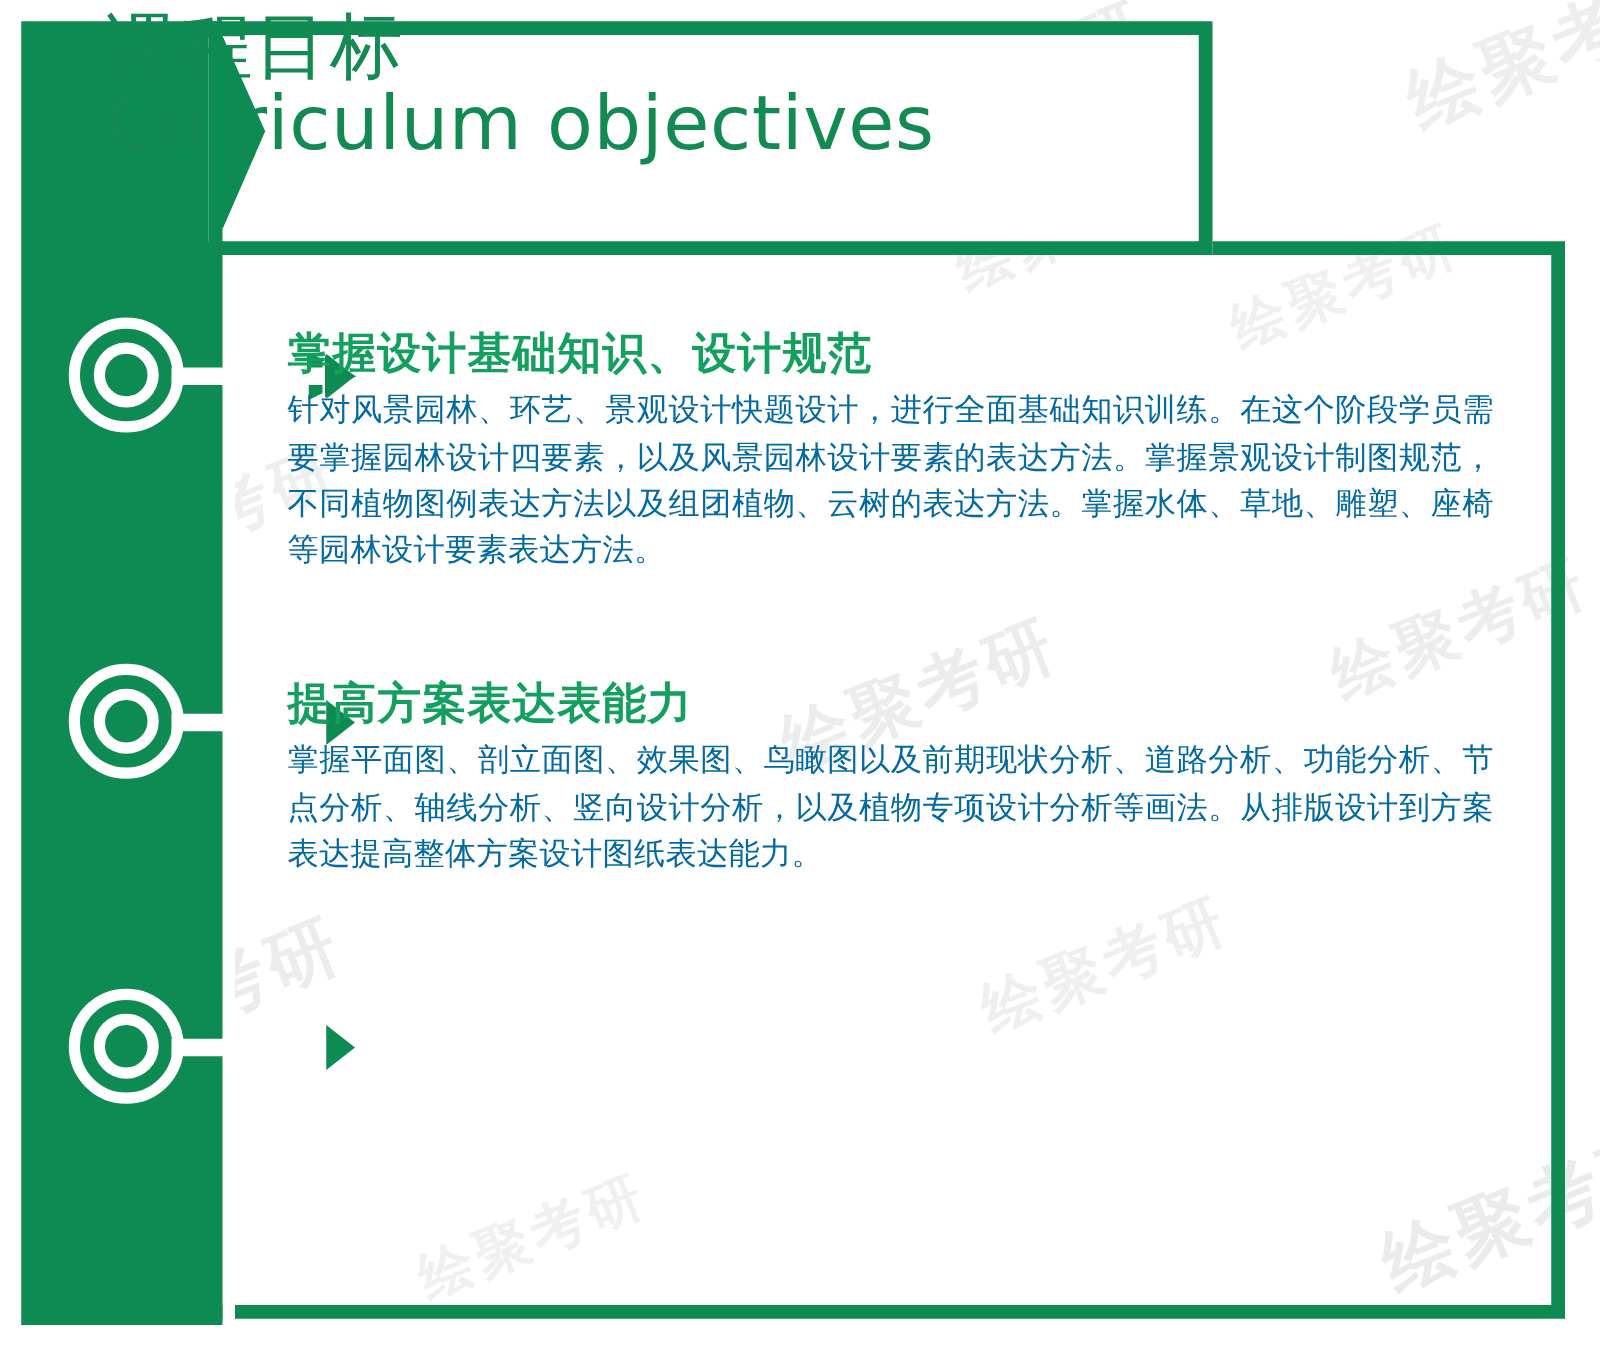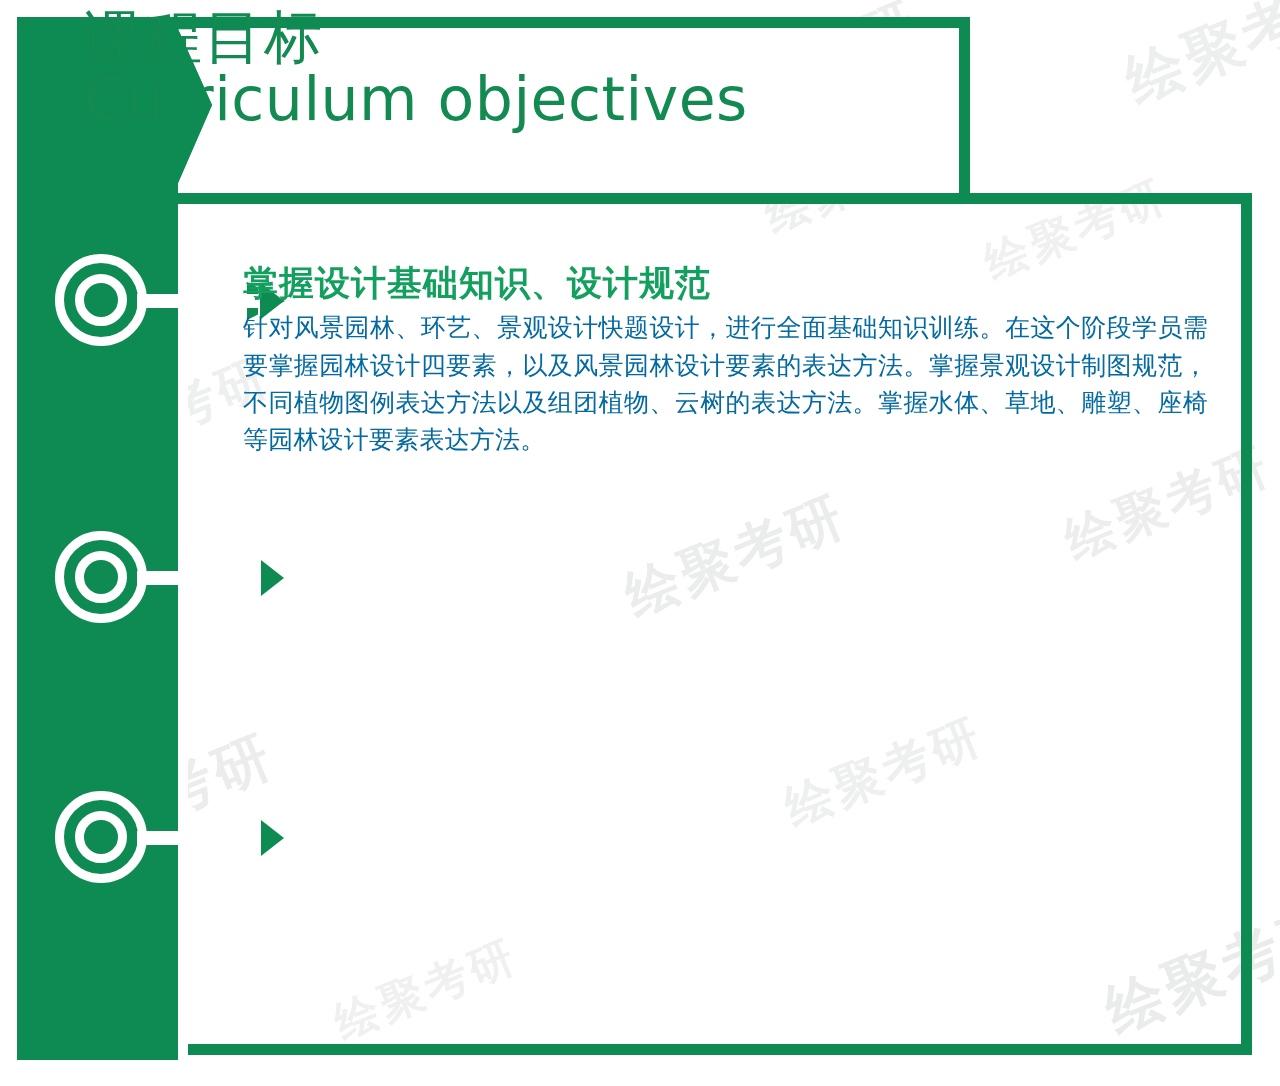--- a/index.html
+++ b/index.html
@@ -156,21 +156,21 @@
     position: absolute;
     left: 82px;
     top: 26px;
     width: 150px;
     height: 42px;
   }
 
   
   .section {
     position: absolute;
-    left: 243px;
+    left: 230px;
     z-index: 6;
   }
   .sec-head {
     color: #13a05e;
     font-size: 35px;
     font-weight: bold;
     letter-spacing: 1px;
     line-height: 1.15;
     font-family: "DejaVu Sans", "Liberation Sans", sans-serif;
     white-space: nowrap;
@@ -261,20 +261,24 @@
           <rect x="0" y="14" width="123" height="14"></rect>
         </g>
         <rect x="121" y="0" width="2" height="42" fill="#ffffff"></rect>
         <g fill="#0e8b52">
           <polygon points="124,3 147,21 124,39"></polygon>
         </g>
         <polygon points="110,2 121,7.5 121,34.5" fill="#ffffff"></polygon>
       </svg>
     </div>
   </div>
+  <div class="section" style="top:543px;">
+    <h2 class="sec-head">提高方案表达表能力</h2>
+    <p class="sec-body">掌握平面图、剖立面图、效果图、鸟瞰图以及前期现状分析、道路分析、功能分析、节点分析、轴线分析、竖向设计分析，以及植物专项设计分析等画法。从排版设计到方案表达提高整体方案设计图纸表达能力。</p>
+  </div>
 
   <div class="marker" style="left:55px; top:791px;">
     <div class="ring"></div>
     <div class="arrow-wrap">
       <svg width="150" height="42" viewBox="0 0 150 42">
         <g fill="#ffffff">
           <rect x="0" y="14" width="123" height="14"></rect>
         </g>
         <rect x="121" y="0" width="2" height="42" fill="#ffffff"></rect>
         <g fill="#0e8b52">

